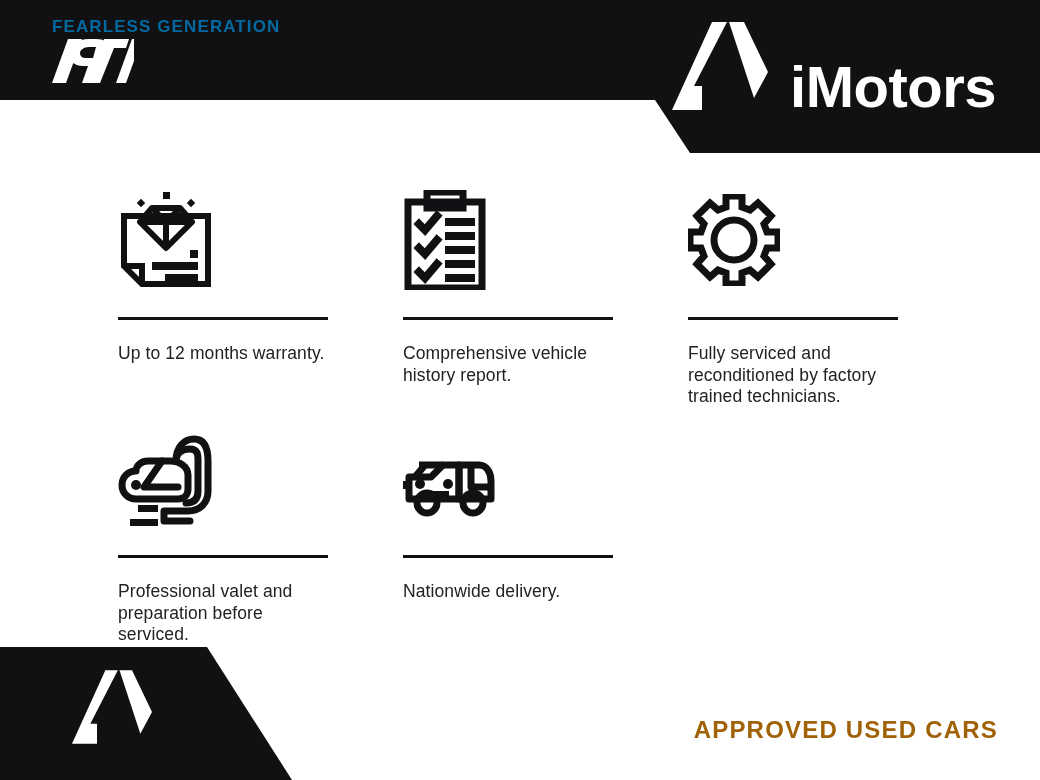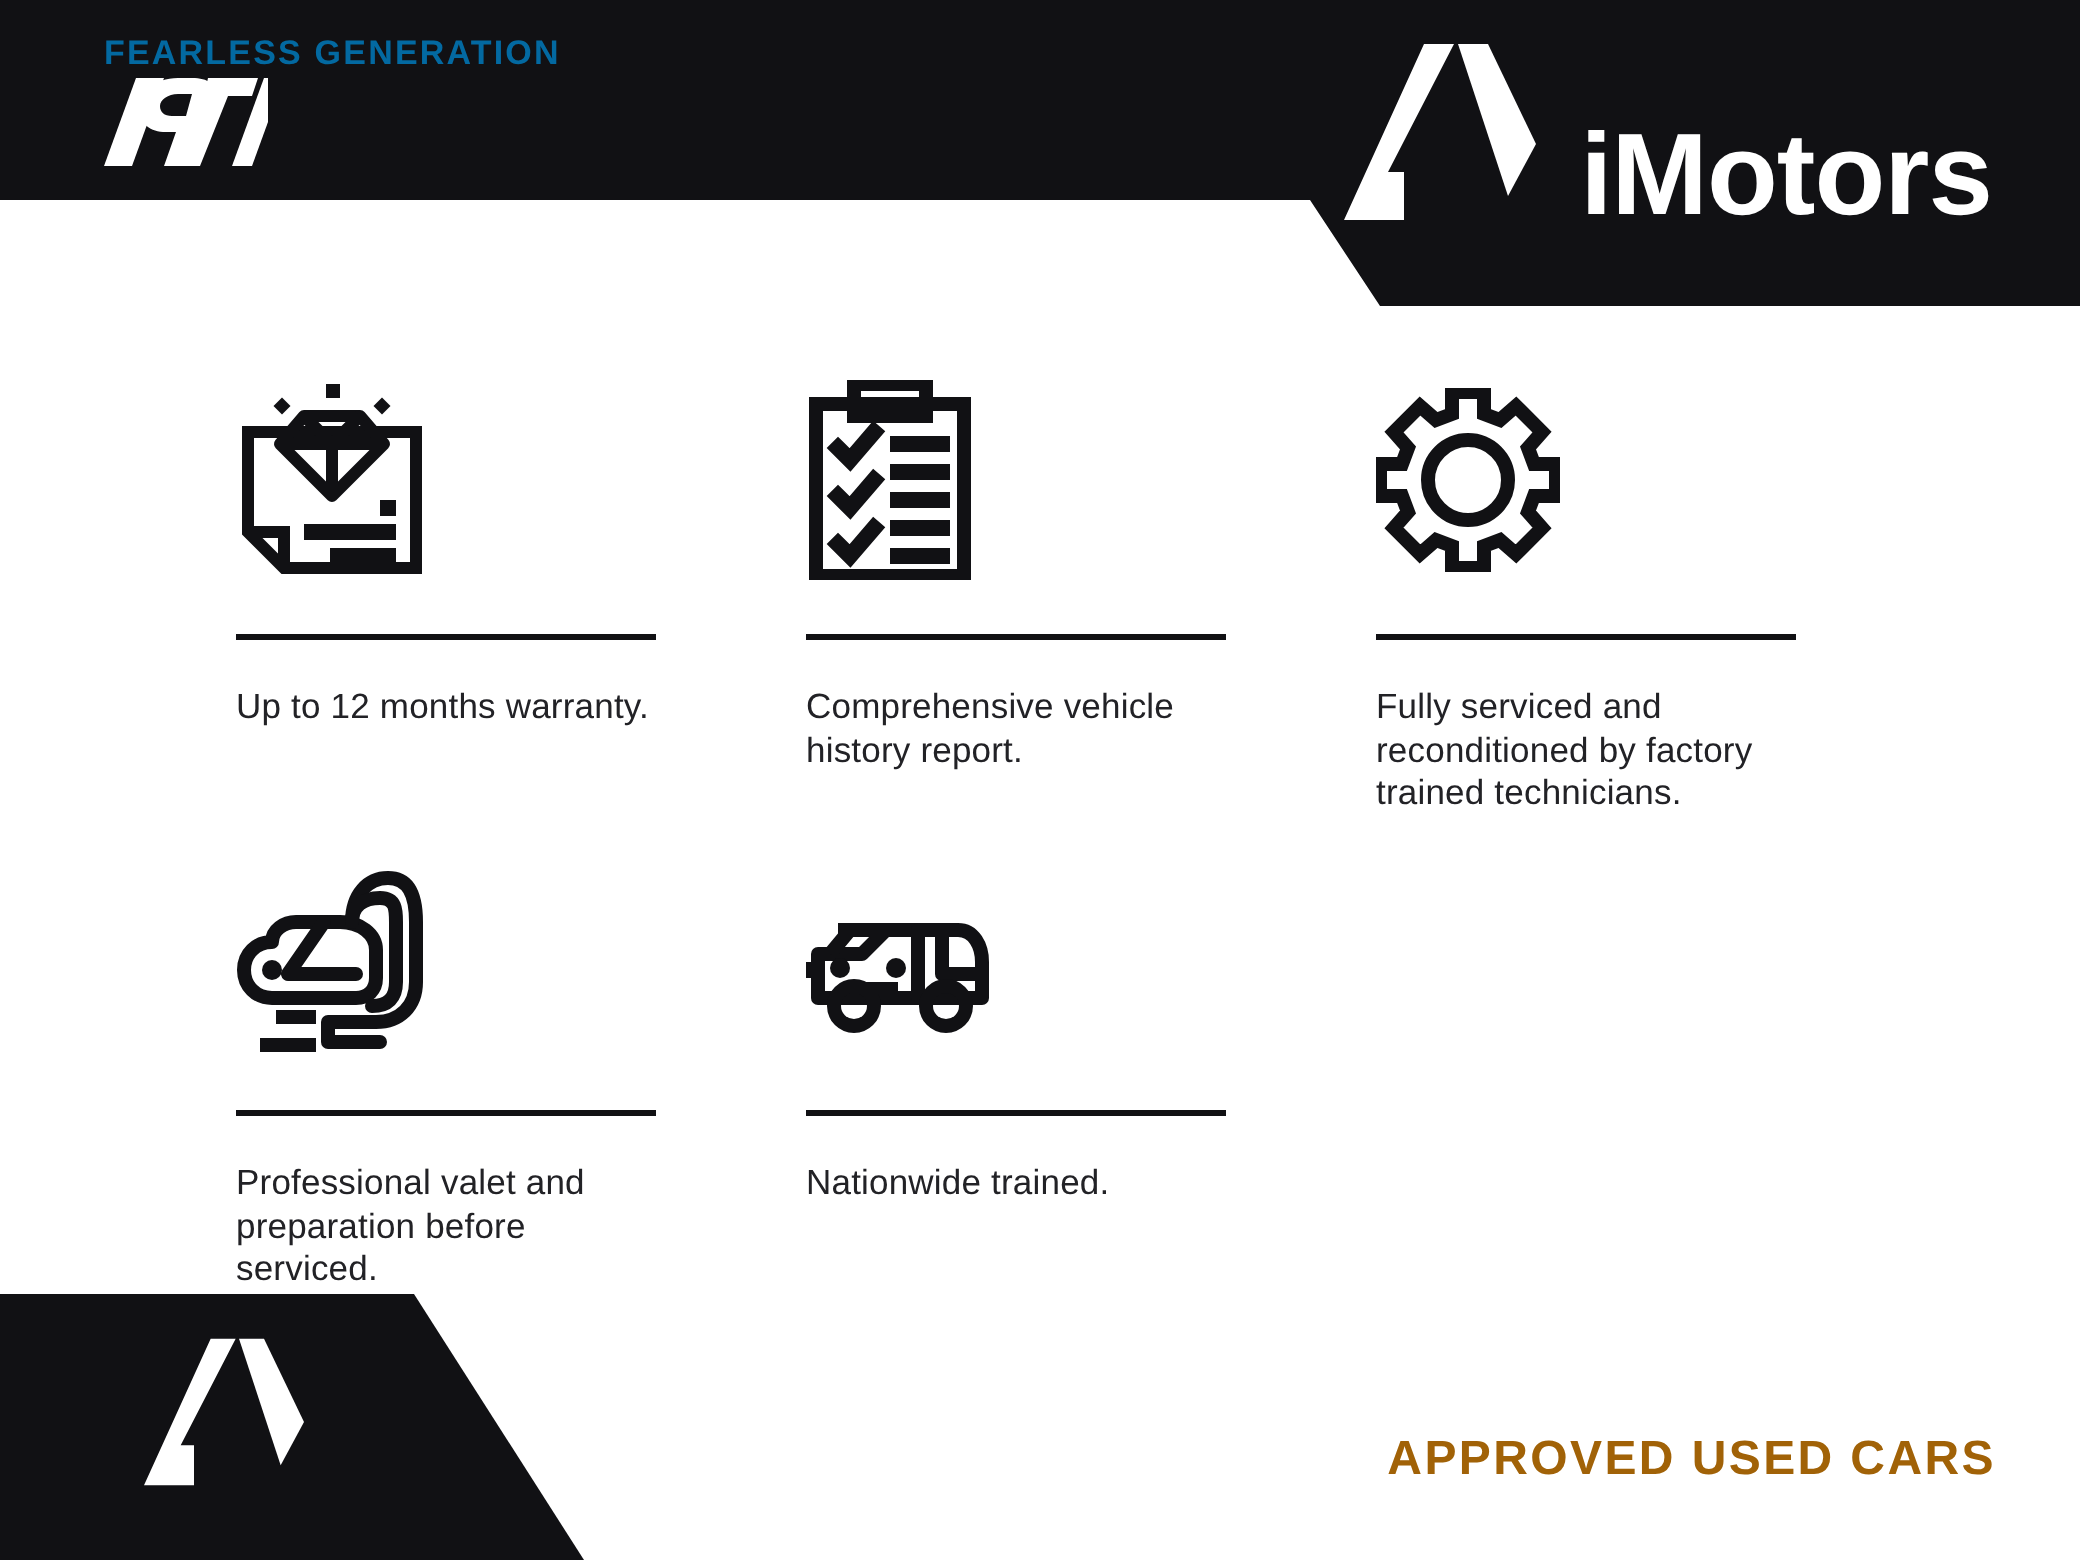--- a/index.html
+++ b/index.html
@@ -257,21 +257,21 @@
           </g>
           <g fill="#111114">
             <circle cx="17" cy="37" r="5"></circle>
             <circle cx="45" cy="37" r="5"></circle>
             <rect x="0" y="34" width="8" height="8"></rect>
             <rect x="22" y="44" width="24" height="6"></rect>
           </g>
         </svg>
       </div>
       <div class="feature-rule"></div>
-      <div class="feature-text">Nationwide trained.</div>
+      <div class="feature-text">Nationwide delivery.</div>
     </div>
 
     <div class="feature empty"></div>
 
   </div>
 </div>
 
 <div class="footer-wedge"></div>
 
 <div class="footer-logo">

